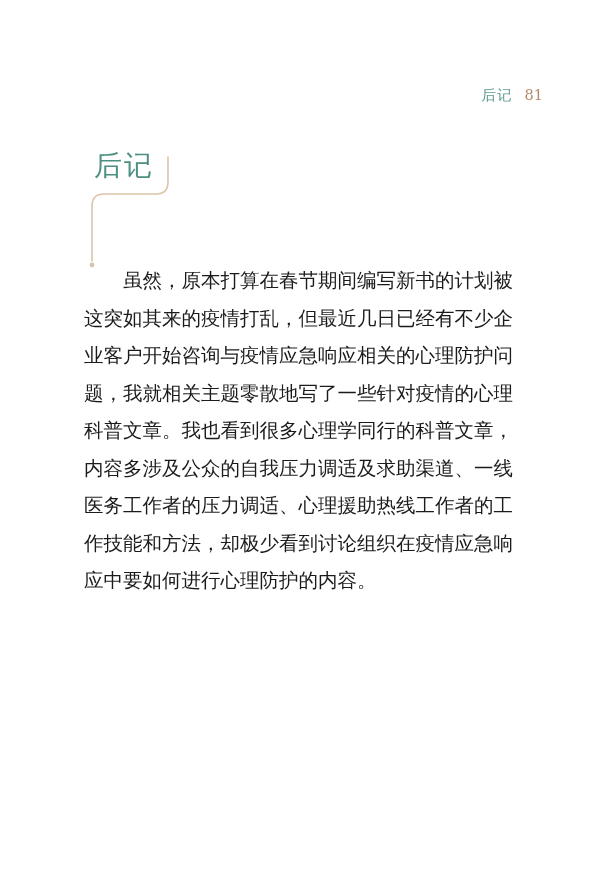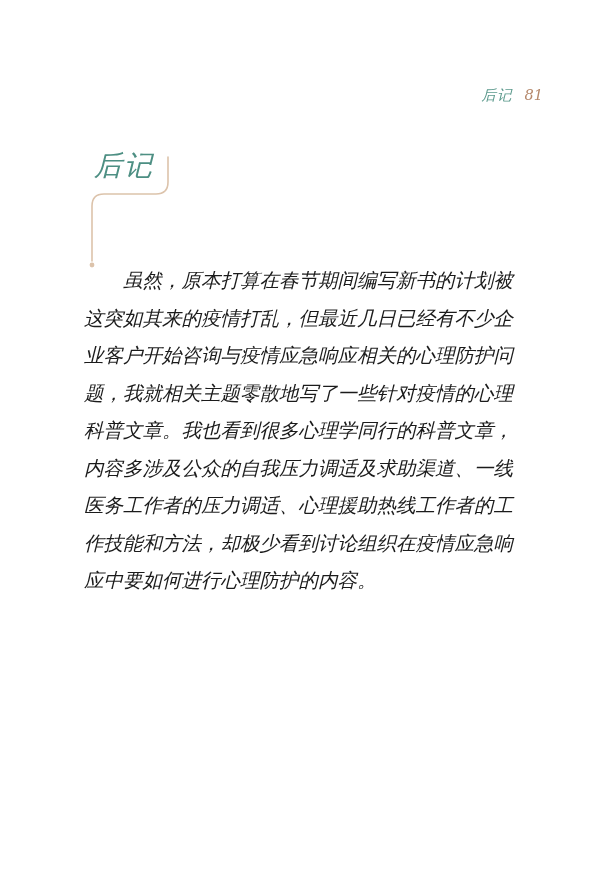--- a/index.html
+++ b/index.html
@@ -4,21 +4,20 @@
 <style>
   * { margin: 0; padding: 0; box-sizing: border-box; }
   html, body { background: #ffffff; }
   .page {
     position: relative;
     width: 600px;
     height: 681px;
     background: #ffffff;
     overflow: hidden;
     font-family: "DejaVu Serif", "Liberation Serif", serif;
-    font-style: italic;
   }
 
   
   .running-head {
     position: absolute;
     top: 50px;
     right: 57px;
     display: flex;
     align-items: baseline;
     gap: 12px;

